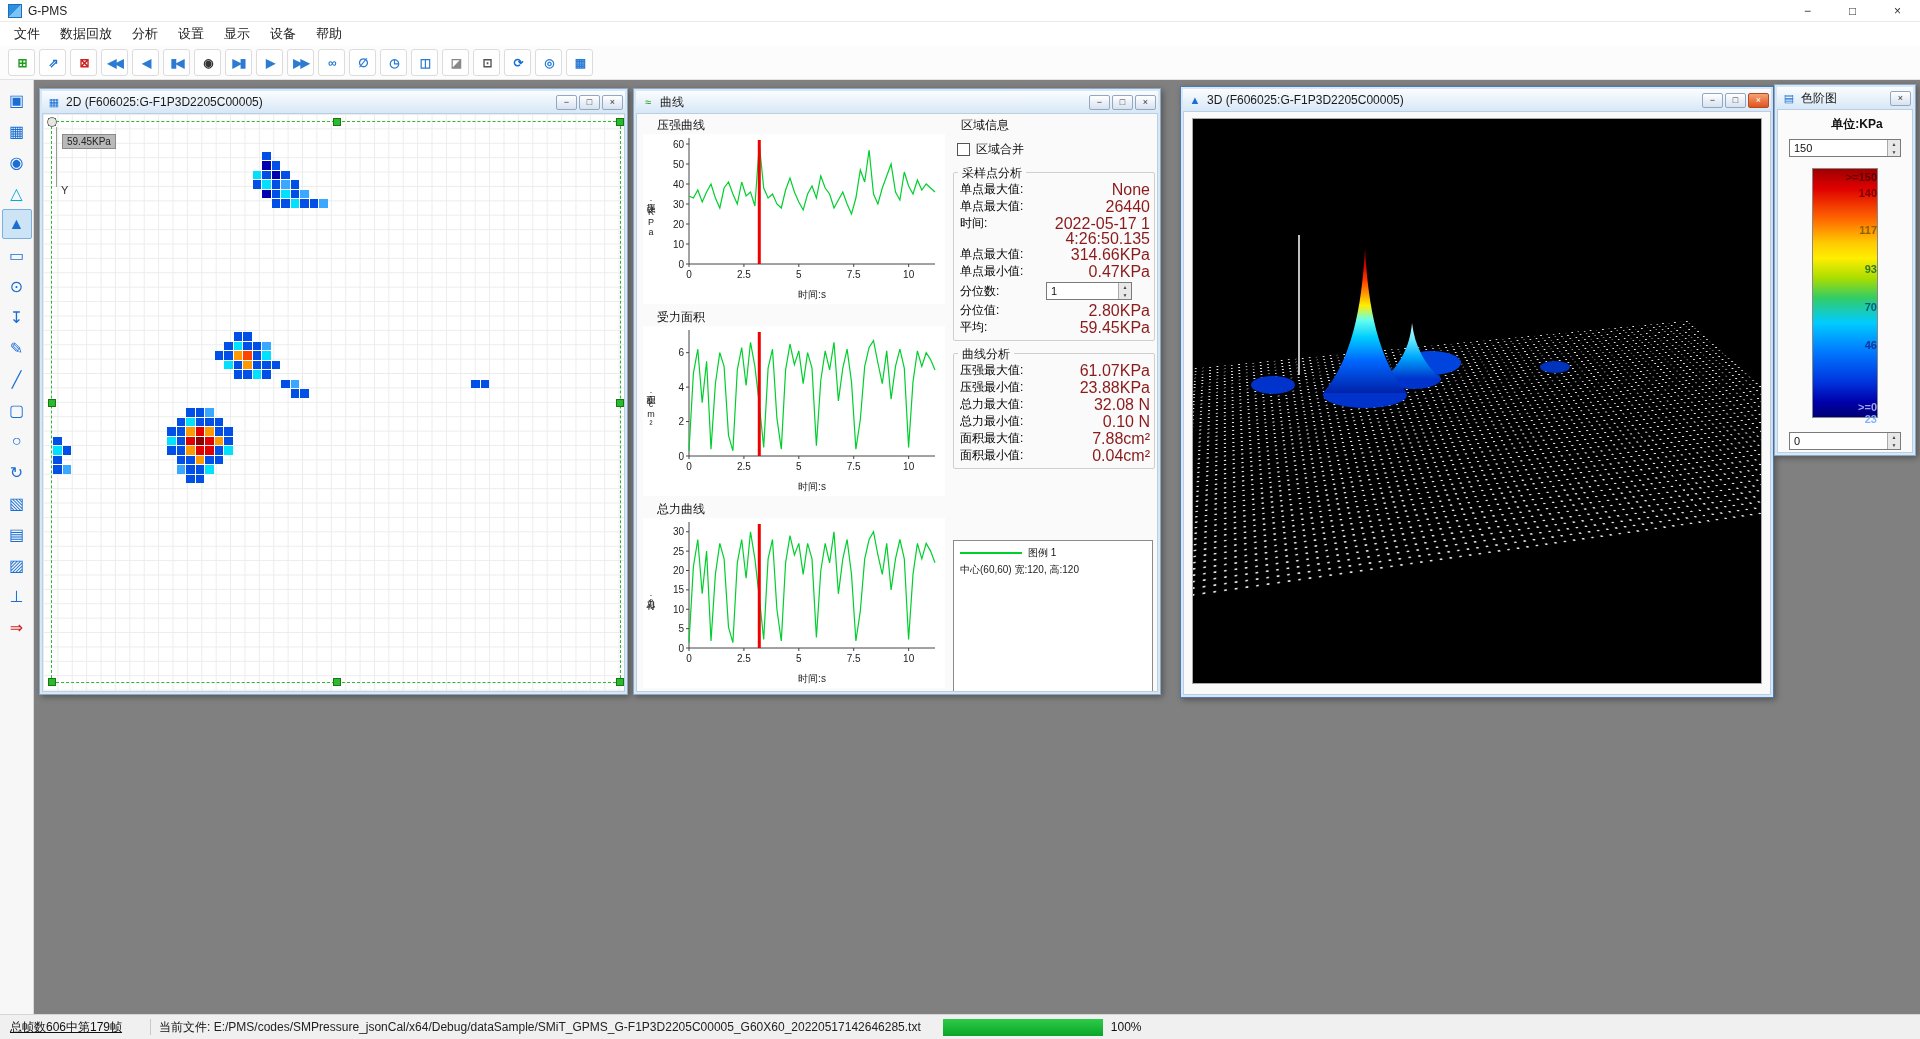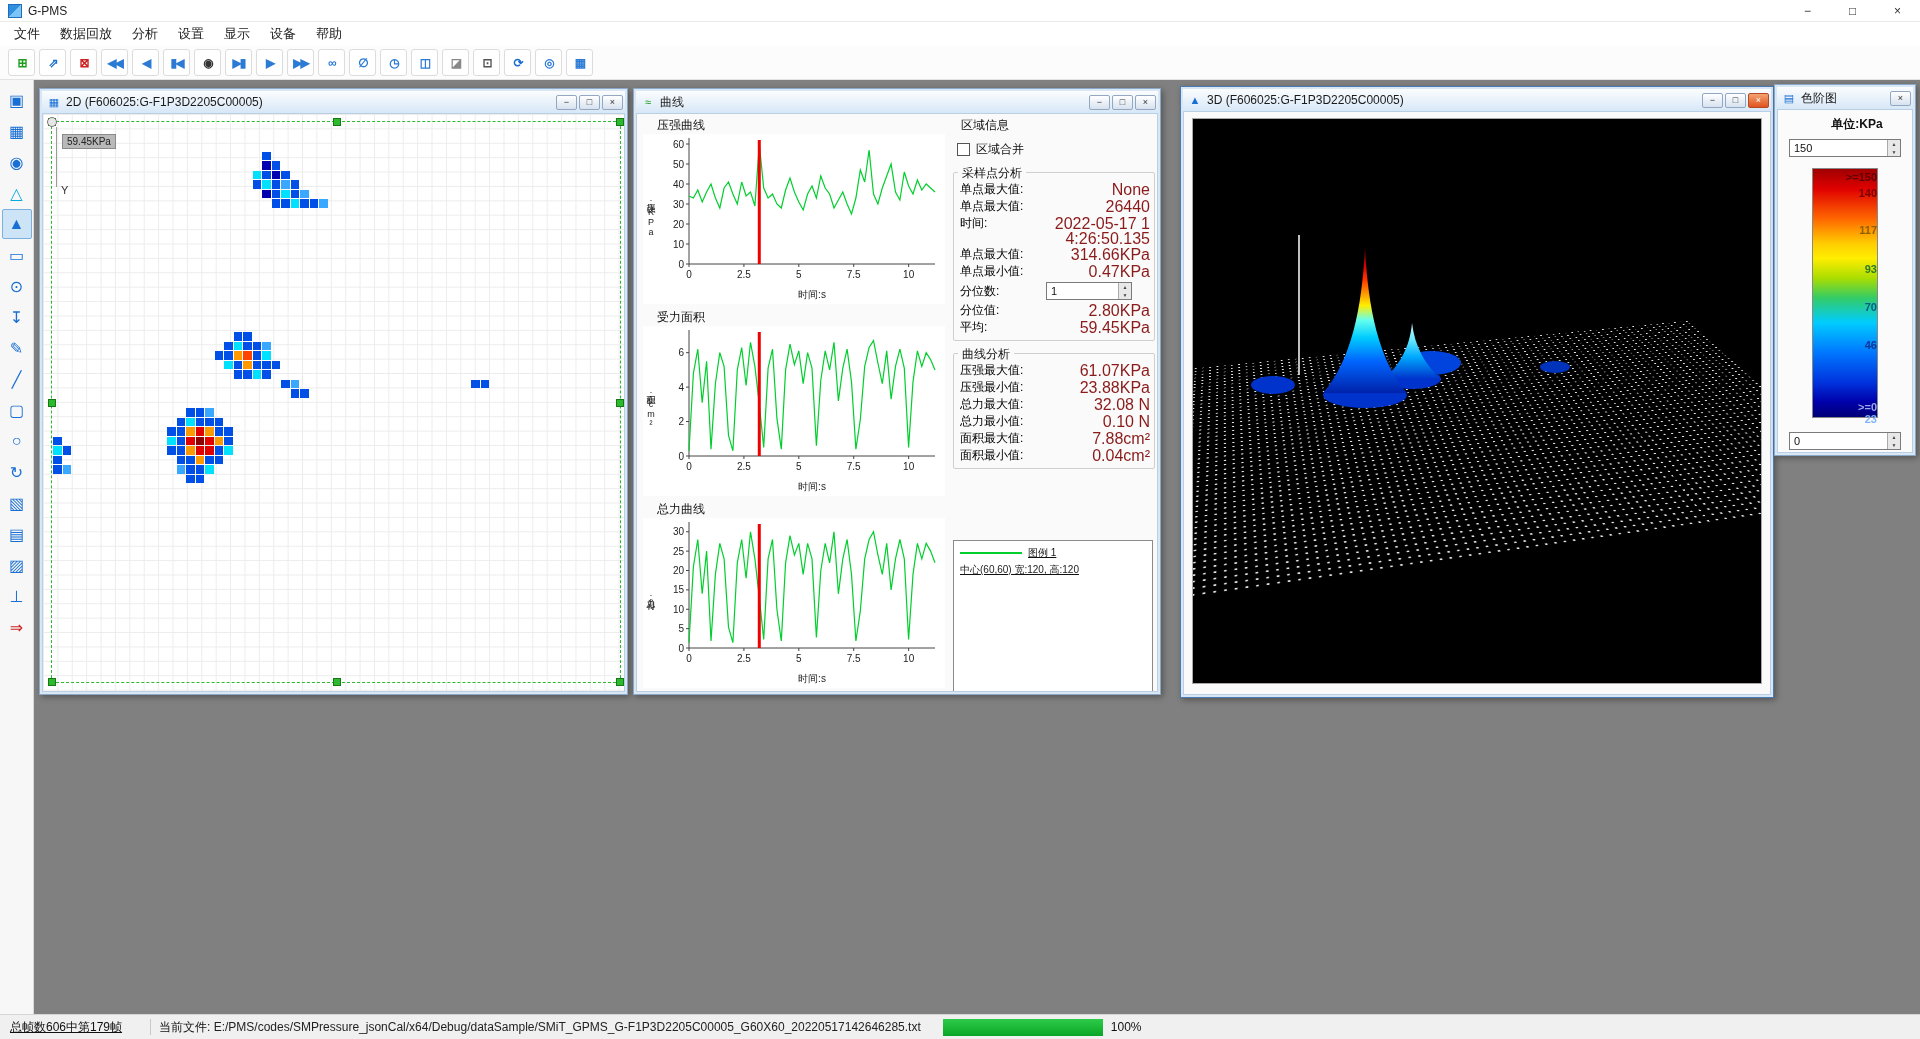--- a/index.html
+++ b/index.html
@@ -61,21 +61,21 @@
 .group{position:relative;border:1px solid #cfcfcf;border-radius:2px;margin:12px 2px 4px 2px;padding:8px 4px 4px 6px;}
 .group-title{position:absolute;top:-8px;left:4px;background:#fafafa;padding:0 4px;font-size:12px;}
 .irow{display:flex;align-items:flex-start;font-size:12px;line-height:17px;}
 .ilab{width:86px;flex:none;color:#000;}
 .ival{flex:1;color:#8b1a1a;word-break:break-all;font-size:16px;line-height:15px;padding-top:1px;text-align:right;}
 .spin-row{align-items:center;height:22px;}
 .spinbox{width:86px;height:18px;border:1px solid #7a7a7a;background:#fff;display:flex;align-items:center;}
 .spin-val{flex:1;padding-left:4px;font-size:11px;}
 .spins{width:13px;display:flex;flex-direction:column;border-left:1px solid #aaa;}
 .spins span{height:8px;font-size:5px;line-height:8px;text-align:center;background:#e8e8e8;color:#444;}
-.legend-box{position:absolute;left:2px;top:424px;width:200px;height:152px;background:#fff;border:1px solid #8a8a8a;padding:4px 6px;text-decoration:underline;}
+.legend-box{position:absolute;left:2px;top:424px;width:200px;height:152px;background:#fff;border:1px solid #8a8a8a;padding:4px 6px;}
 .legend-row{display:flex;align-items:center;height:16px;}
 .legend-line{width:62px;height:2px;background:#00cf2d;margin-right:6px;}
 .legend-title{font-size:10px;}
 .legend-desc{font-size:10px;color:#222;margin-top:2px;}
 
 
 .canvas3d{position:absolute;left:8px;top:6px;right:8px;bottom:10px;background:#000;border:1px solid #a8a8a8;overflow:hidden;}
 .dot-plane{position:absolute;left:-70px;top:105px;width:680px;height:410px;background-image:radial-gradient(circle,#e2e2e2 1.1px,transparent 1.6px);background-size:8px 8px;transform:perspective(900px) rotateX(60deg) rotateZ(-13deg);}
 .peaks-svg{position:absolute;left:0;top:0;}
 

